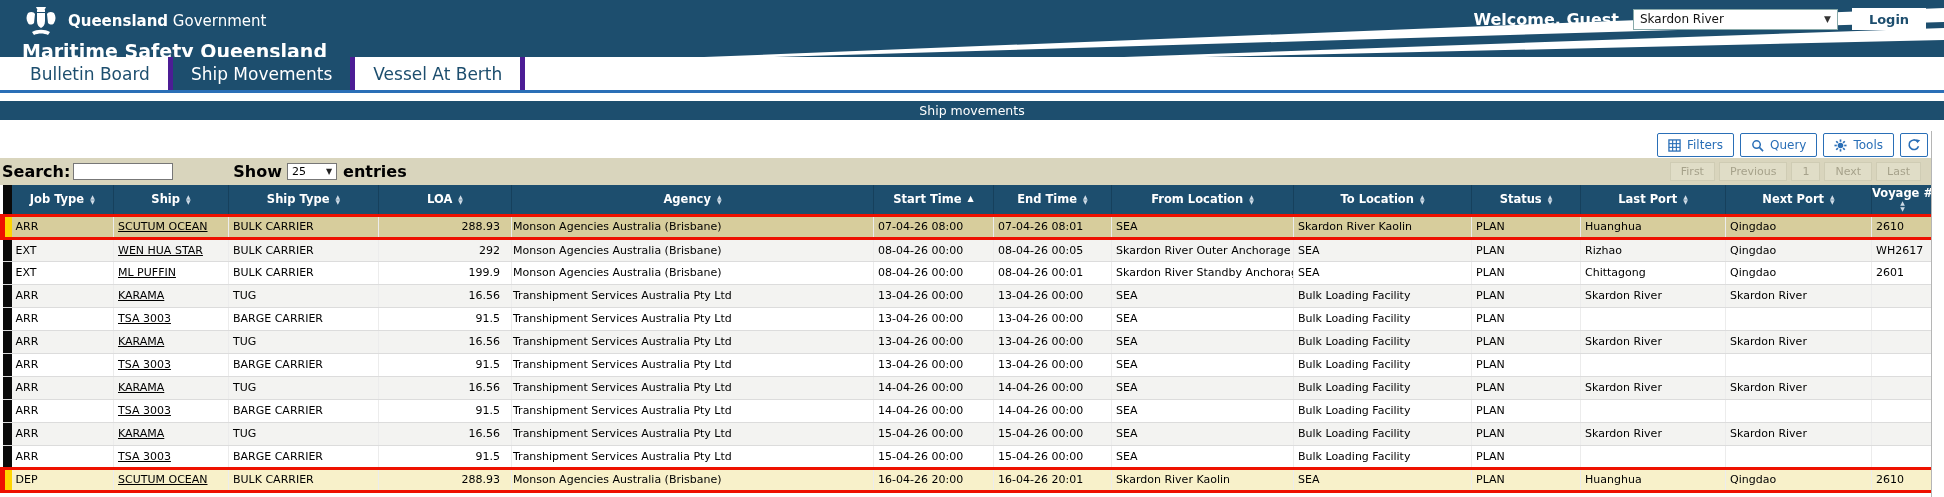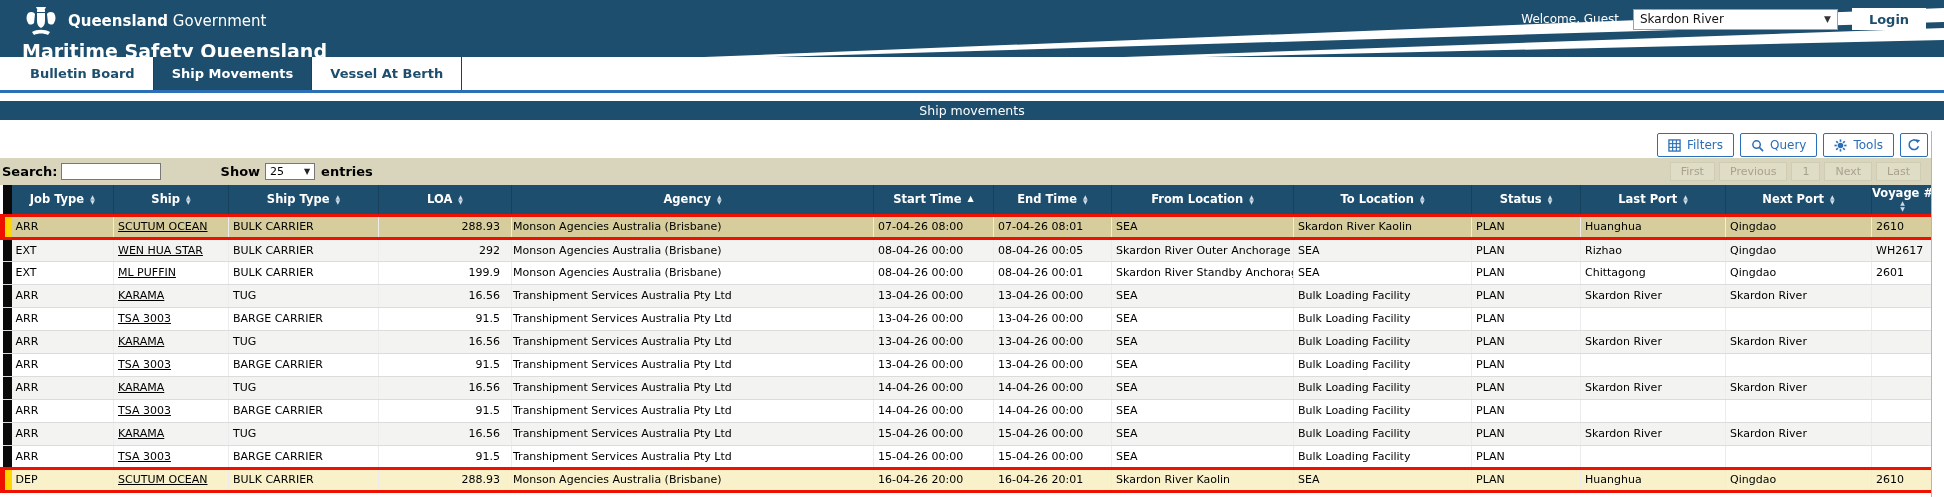--- a/index.html
+++ b/index.html
@@ -9,54 +9,54 @@
 
   
   .hdr { position:relative; height:57px; background:#1d4e6e; overflow:hidden; color:#fff; }
   .brand { position:absolute; left:22px; top:5px; }
   .brand-row1 { display:flex; align-items:center; gap:8px; }
   .crest { width:38px; height:32px; }
   .gov-line { font-size:15px; }
   .gov-line b { font-weight:bold; }
   .msq { font-size:19px; font-weight:bold; margin-top:3px; }
   .hdr-right { position:absolute; right:18px; top:8px; display:flex; align-items:center; gap:14px; z-index:3; }
-  .welcome { font-size:12px; font-weight:normal; }
+  .welcome { font-size:16px; font-weight:bold; }
   .port-select { width:205px; height:21px; background:#fff; color:#111; font-size:12px;
                  display:flex; align-items:center; justify-content:space-between;
                  padding:0 6px; border:1px solid #8aa; cursor:pointer; }
   .port-select .caret { font-size:9px; color:#333; }
   .login-btn { width:74px; height:22px; background:#fff; color:#1d4e6e; font-weight:bold;
                font-size:13px; border:none; cursor:pointer; font-family:"DejaVu Sans",sans-serif; }
   .swoosh { position:absolute; right:0; bottom:0; width:1300px; height:57px; z-index:1; }
 
   
   .tabs { height:36px; background:#fff; border-bottom:3px solid #2a6fb7;
           display:flex; padding-left:12px; }
   .tab { height:100%; display:flex; align-items:center; padding:0 18px;
-         font-size:13px; font-weight:bold; color:#1d4e6e;
-         border-right:1px solid #4c1d95; cursor:pointer; white-space:nowrap; }
+         font-size:17px; font-weight:normal; color:#1d4e6e;
+         border-right:5px solid #4c1d95; cursor:pointer; white-space:nowrap; }
   .tab.active { background:#1d4e6e; color:#fff; }
 
   .gap8 { height:8px; background:#fff; }
   .title-bar { height:19px; background:#1d4e6e; color:#fff; font-size:12.5px;
                text-align:center; line-height:19px; }
   .gap12 { height:12px; background:#fff; }
 
   
   .btn-row { height:26px; display:flex; justify-content:flex-end; align-items:center;
              gap:6px; padding-right:16px; background:#fff; }
   .tool-btn { display:flex; align-items:center; gap:6px; height:24px; padding:0 10px;
               background:#fff; border:1px solid #2a6fb7; color:#2a6fb7; font-size:12px;
               border-radius:2px; cursor:pointer; font-family:"DejaVu Sans",sans-serif; }
   .tool-btn svg { display:block; }
 
   
   .controls-bar { height:27px; background:#d9d5bd; display:flex; align-items:center;
                   padding:0 10px 0 2px; position:relative; width:1931px; }
-  .ctl-label { font-size:13px; font-weight:bold; color:#000; }
+  .ctl-label { font-size:16px; font-weight:bold; color:#000; }
   .search-input { width:100px; height:17px; border:1px solid #777; margin-left:3px;
                   font-size:11px; padding:0 3px; background:#fff; }
   .show-label { margin-left:60px; }
   .entries-select { margin-left:5px; width:50px; height:17px; background:#fff;
                     border:1px solid #777; display:flex; align-items:center;
                     justify-content:space-between; padding:0 4px; font-size:11px; cursor:pointer; }
   .entries-select .caret2 { font-size:8px; color:#222; }
   .entries-label { margin-left:6px; }
   .pagination { margin-left:auto; display:flex; gap:4px; }
   .page-btn { font-size:11px; color:#a6a28b; background:#e0ddc7; border:1px solid #cfccb4;

